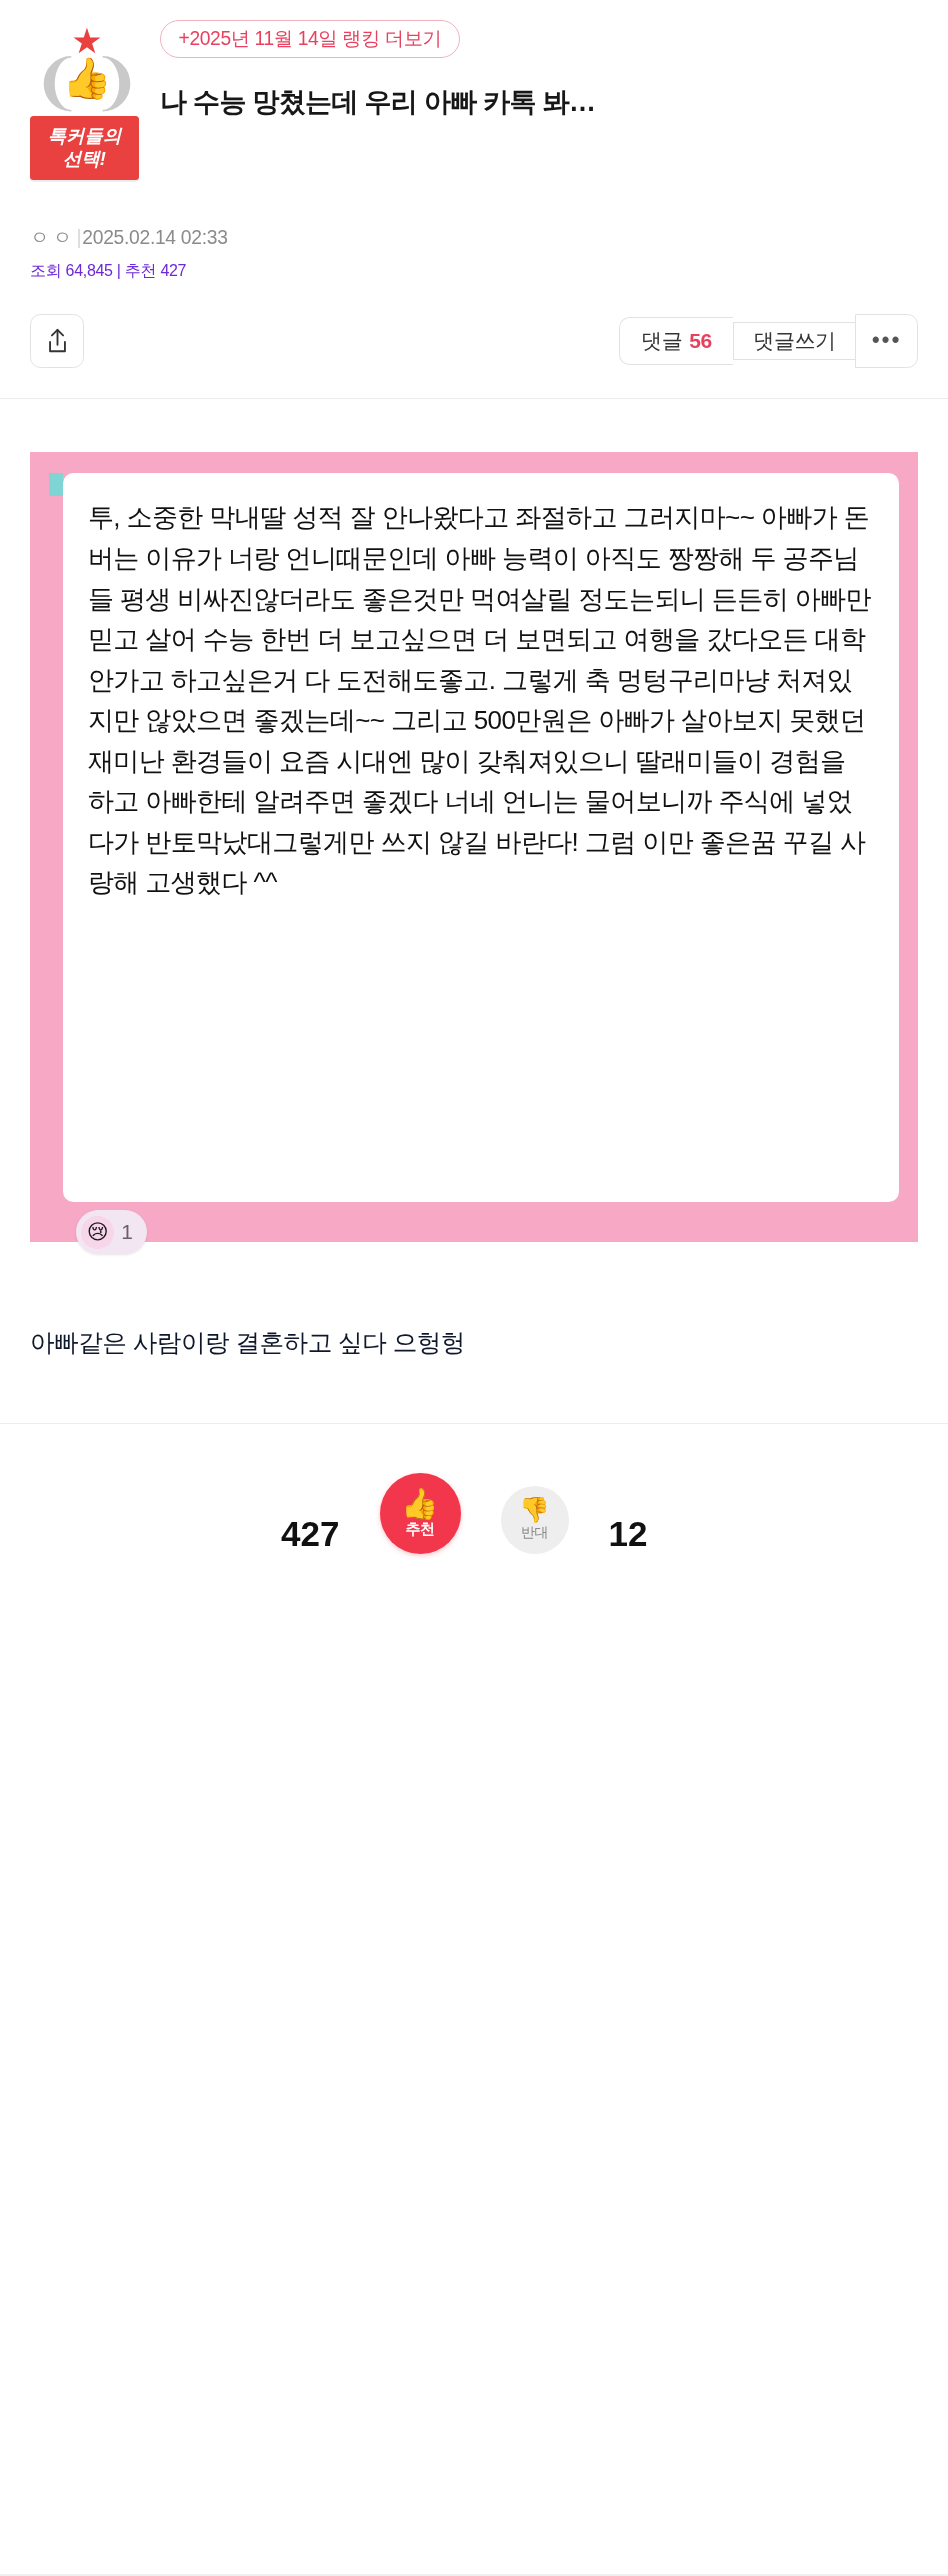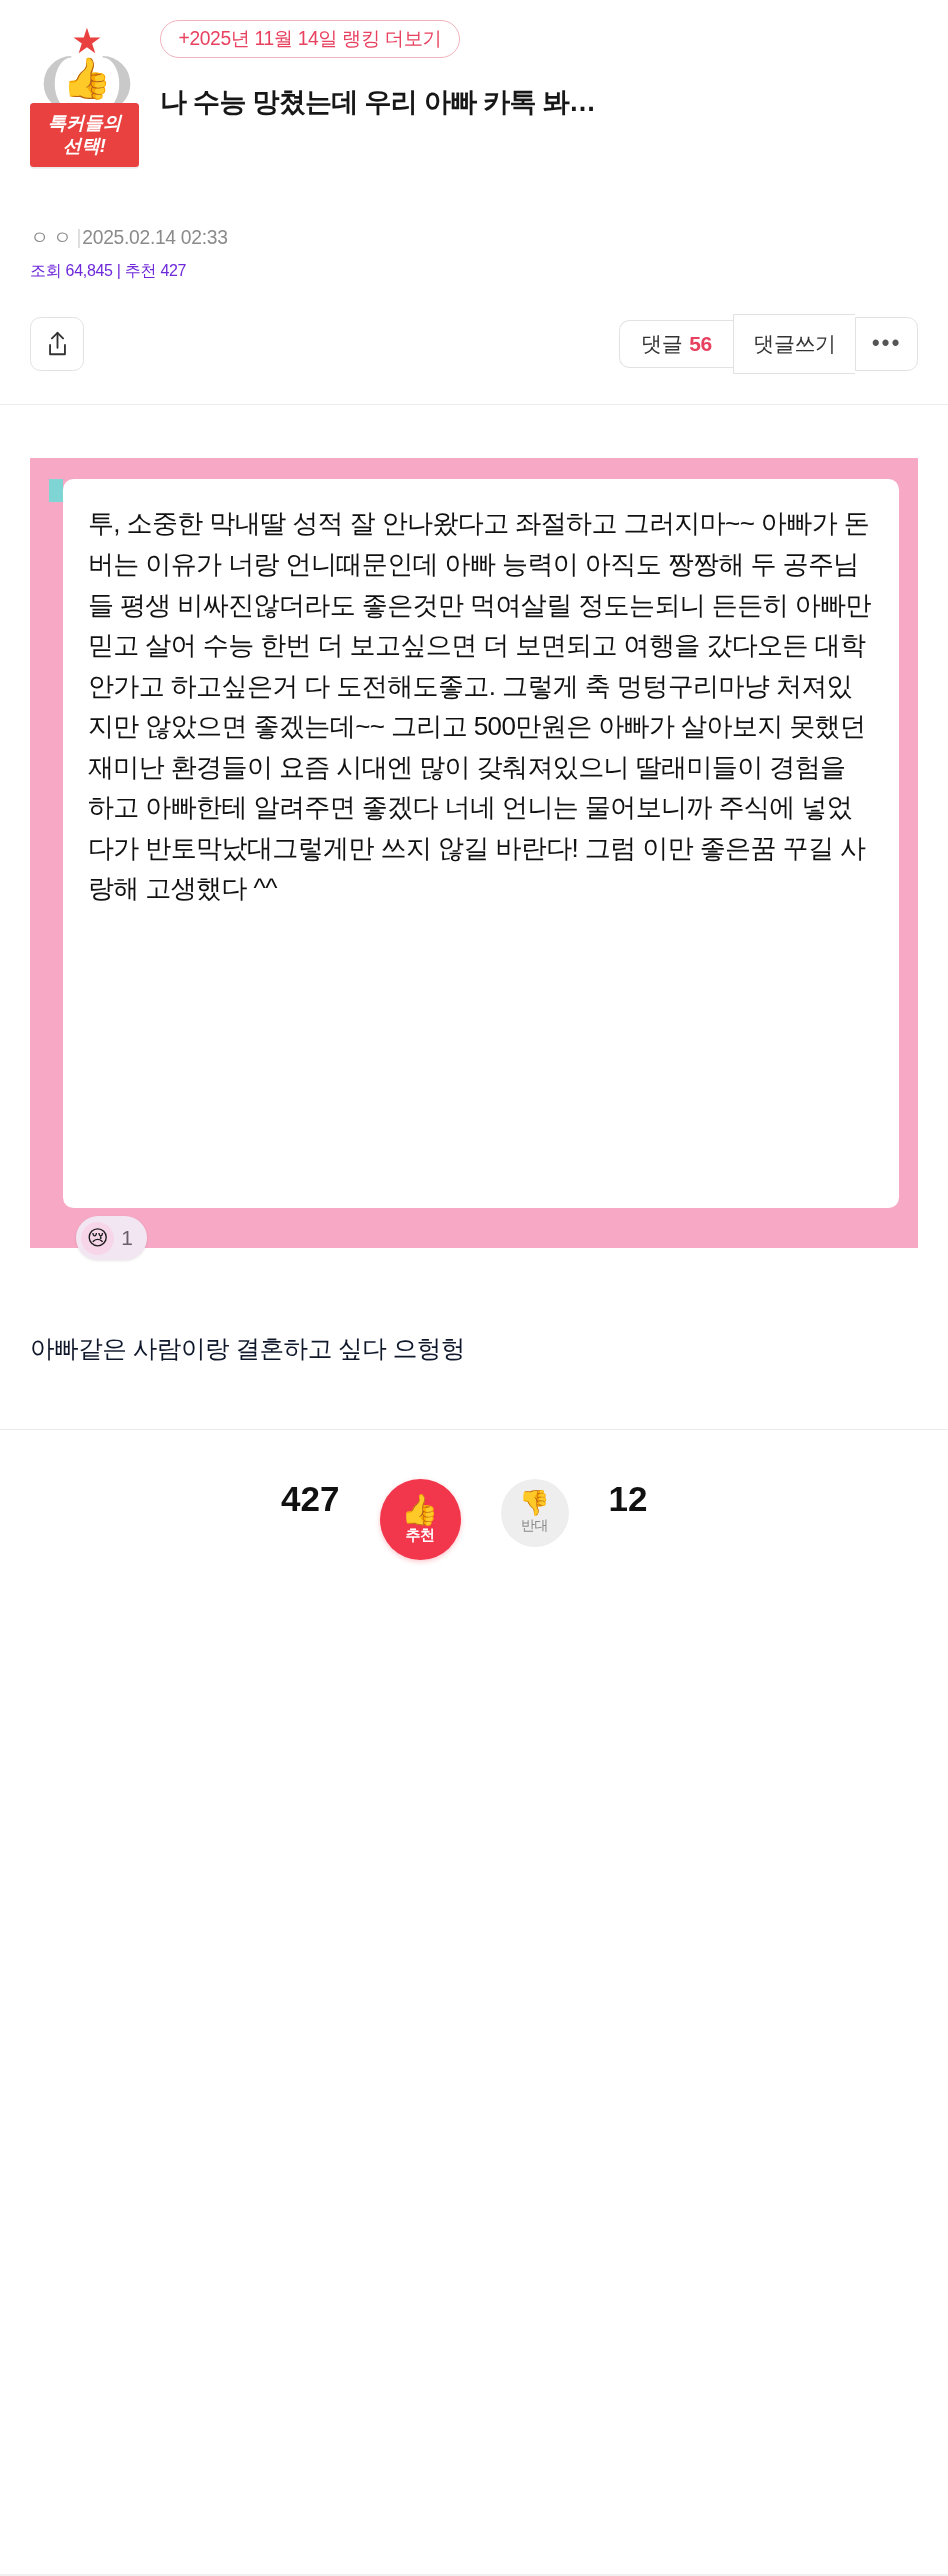--- a/index.html
+++ b/index.html
@@ -62,21 +62,21 @@
     font-size: 61px;
     color: #c9c9c9;
     line-height: 1;
     font-family: "DejaVu Sans", sans-serif;
   }
   .laurel-left { left: 1.8px; }
   .laurel-right { right: 1.8px; transform: scaleX(-1); }
   .badge-ribbon {
     position: absolute;
     left: 0;
-    top: 82px;
+    top: 95px;
     width: 109px;
     background: #e8413f;
     color: #ffffff;
     text-align: center;
     padding: 8px 3.5px 9.7px 3.5px;
     border-radius: 3.5px;
     font-weight: bold;
     font-size: 18.4px;
     line-height: 1.25;
     font-style: italic;
@@ -167,21 +167,21 @@
     justify-content: center;
     gap: 7px;
     padding: 0 19.3px;
     font-size: 21px;
     color: #333;
     cursor: pointer;
     letter-spacing: -0.4px;
   }
   .btn-comment .cnt { color: #e8415f; font-weight: bold; }
   .btn-write {
-    height: 60px;
+    height: 38px;
     border: 0.9px solid #e2e2e2;
     border-right: none;
     background: #fff;
     display: flex;
     align-items: center;
     justify-content: center;
     padding: 0 19.3px;
     font-size: 21px;
     color: #333;
     cursor: pointer;
@@ -273,21 +273,21 @@
   .divider2 {
     height: 0.9px;
     background: #ececec;
     margin: 61px 0 0 0;
   }
 
   
   .vote-bar {
     margin-top: 49px;
     display: flex;
-    align-items: flex-start;
+    align-items: flex-end;
     justify-content: center;
     gap: 40px;
     padding-bottom: 53px;
   }
   .vote-count {
     font-size: 35px;
     font-weight: bold;
     color: #111;
     min-width: 63px;
     text-align: right;

